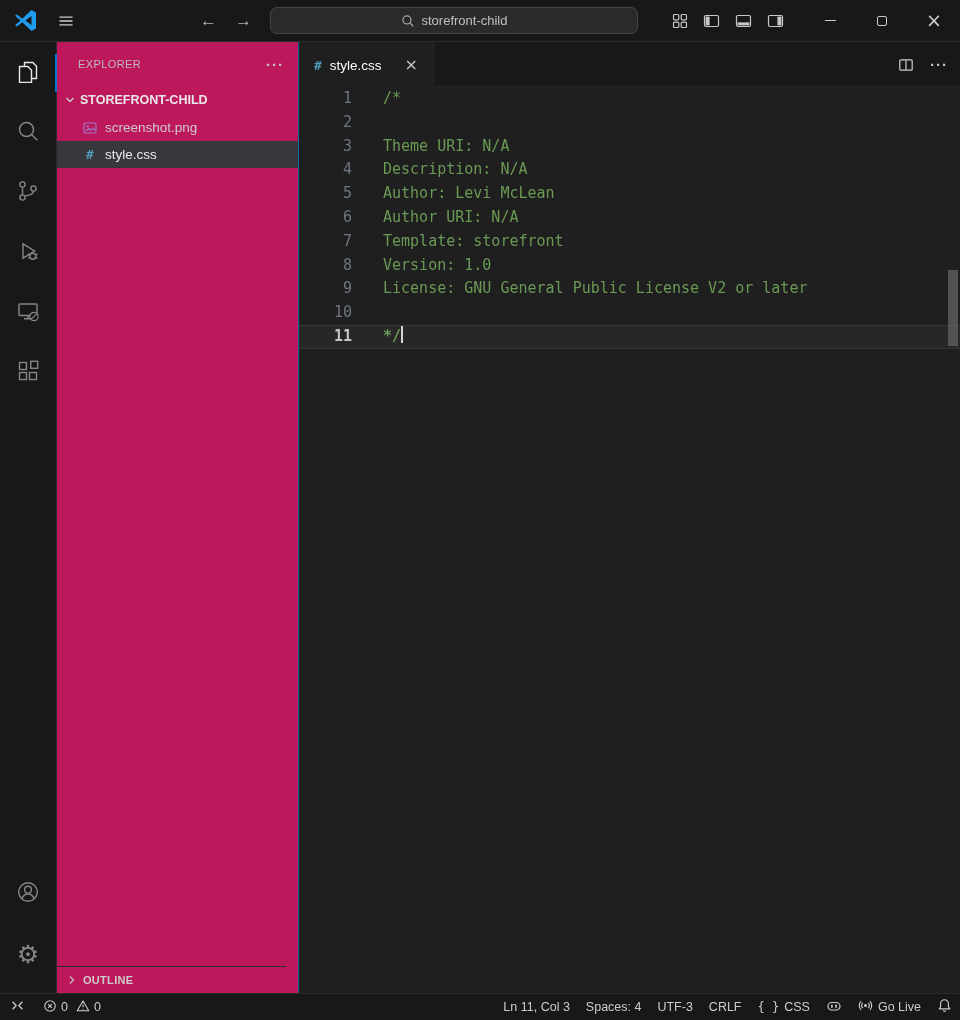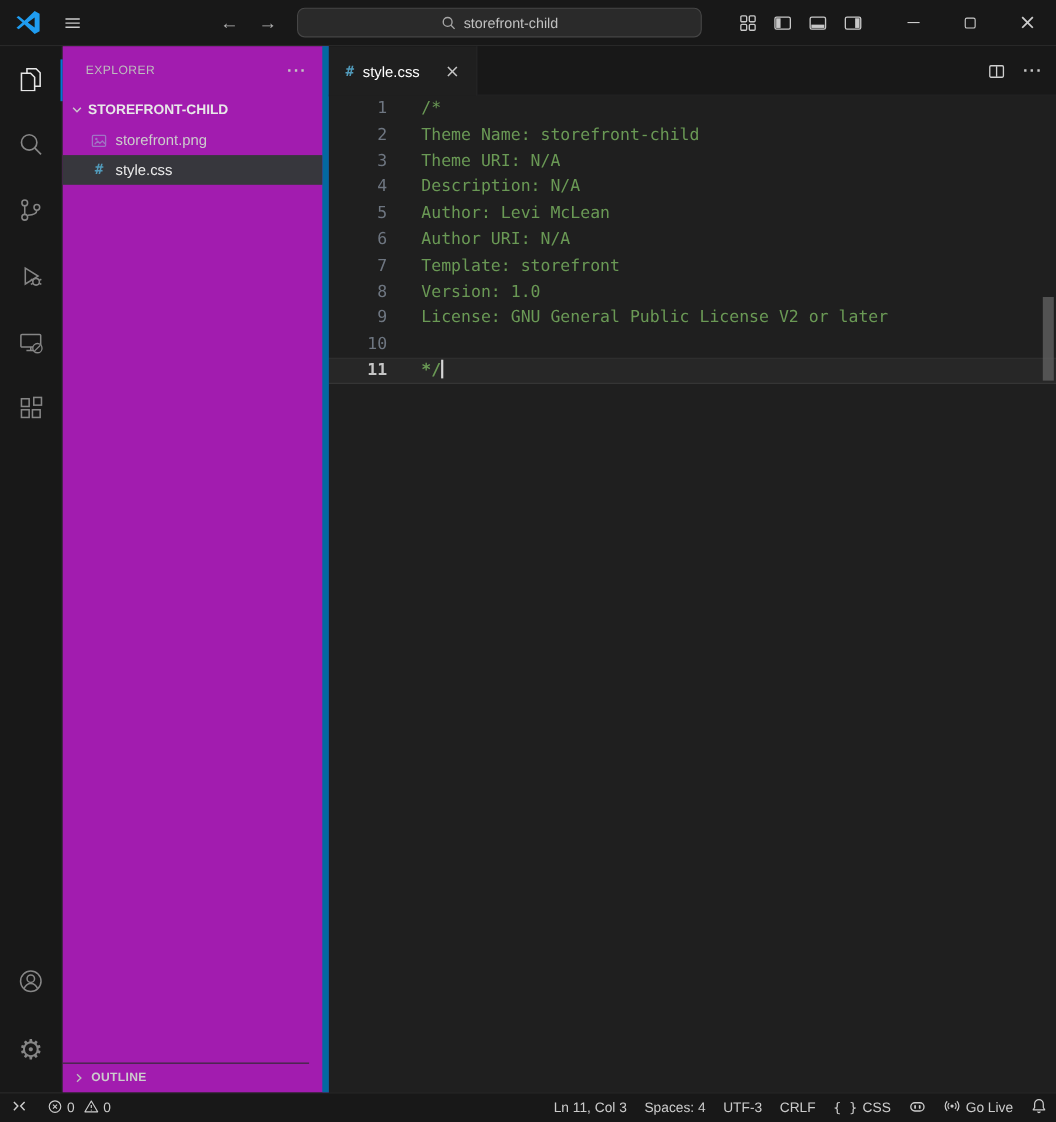--- a/index.html
+++ b/index.html
@@ -28,21 +28,21 @@
 
   
   .activitybar { width:57px; flex:none; background:#181818; border-right:1px solid #2b2b2b; display:flex; flex-direction:column; align-items:center; padding-top:5px; padding-bottom:5px; }
   .ab-item { width:57px; height:52px; display:flex; align-items:center; justify-content:center; color:#868686; position:relative; margin-bottom:8px; cursor:pointer; }
   .ab-item.active { color:#e7e7e7; }
   .ab-item.active::after { content:""; position:absolute; right:0; top:7px; bottom:7px; width:2px; background:#0078d4; }
   .ab-bottom { margin-top:auto; display:flex; flex-direction:column; align-items:center; }
   .gear-glyph { font-size:25px; line-height:1; font-family:"DejaVu Sans",sans-serif; }
 
   
-  .sidebar { width:242px; flex:none; background:#a21caf; border-right:6px solid #0369a1; position:relative; font-size:13.5px; }
+  .sidebar { width:242px; flex:none; background:#be185d; border-right:1px solid #0369a1; position:relative; font-size:13.5px; }
   .sb-header { height:44px; display:flex; align-items:center; justify-content:space-between; padding:0 14px 0 21px; }
   .sb-title { font-size:11px; letter-spacing:.4px; color:#bdbdbd; }
   .more-dots { color:#c5c5c5; font-size:15px; font-weight:700; letter-spacing:1px; cursor:pointer; line-height:1; }
   .root-row { height:28px; display:flex; align-items:center; gap:3px; padding-left:6px; color:#e8e8e8; font-weight:700; font-size:12.5px; cursor:pointer; }
   .root-row .chev { display:flex; color:#cccccc; }
   .file-row { height:27px; display:flex; align-items:center; gap:7px; padding-left:25px; color:#cccccc; cursor:pointer; }
   .file-row.selected { background:#37373d; color:#eaeaea; }
   .file-icon { width:16px; height:16px; display:flex; align-items:center; justify-content:center; flex:none; }
   .hash-icon { color:#519aba; font-weight:700; font-size:13px; font-family:"DejaVu Sans Mono",monospace; }
   .sb-bottom { position:absolute; left:0; right:12px; bottom:0; }
@@ -246,21 +246,21 @@
       </div>
 
       <div class="file-row">
         <span class="file-icon">
           <svg width="16" height="16" viewBox="0 0 16 16" fill="none" stroke="#a074c4" stroke-width="1.2">
               <rect x="2" y="3" width="12" height="10" rx="1"></rect>
               <circle cx="5.6" cy="6.4" r="1.1" fill="#a074c4" stroke="none"></circle>
               <path d="M4 11.2l2.8-2.8 2 2 2.2-2.2 2.4 2.4"></path>
             </svg>
         </span>
-        <span>storefront.png</span>
+        <span>screenshot.png</span>
       </div>
 
       <div class="file-row selected">
         <span class="file-icon hash-icon">#</span>
         <span>style.css</span>
       </div>
 
       <div class="sb-bottom">
         <div class="sb-section">
           <span class="chev">
@@ -286,21 +286,21 @@
                 <rect x="1.8" y="2.8" width="12.4" height="10.4" rx="1"></rect>
                 <path d="M8 3.2v9.6"></path>
               </svg>
           </span>
           <span class="more-dots">···</span>
         </div>
       </div>
 
       <div class="code-area">
         <div class="line"><span class="ln">1</span><span class="code">/*</span></div>
-        <div class="line"><span class="ln">2</span><span class="code">Theme Name: storefront-child</span></div>
+        <div class="line"><span class="ln">2</span></div>
         <div class="line"><span class="ln">3</span><span class="code">Theme URI: N/A</span></div>
         <div class="line"><span class="ln">4</span><span class="code">Description: N/A</span></div>
         <div class="line"><span class="ln">5</span><span class="code">Author: Levi McLean</span></div>
         <div class="line"><span class="ln">6</span><span class="code">Author URI: N/A</span></div>
         <div class="line"><span class="ln">7</span><span class="code">Template: storefront</span></div>
         <div class="line"><span class="ln">8</span><span class="code">Version: 1.0</span></div>
         <div class="line"><span class="ln">9</span><span class="code">License: GNU General Public License V2 or later</span></div>
         <div class="line"><span class="ln">10</span></div>
         <div class="line current"><span class="ln">11</span><span class="code"><span>*/</span><span class="cursor"></span></span></div>
 

